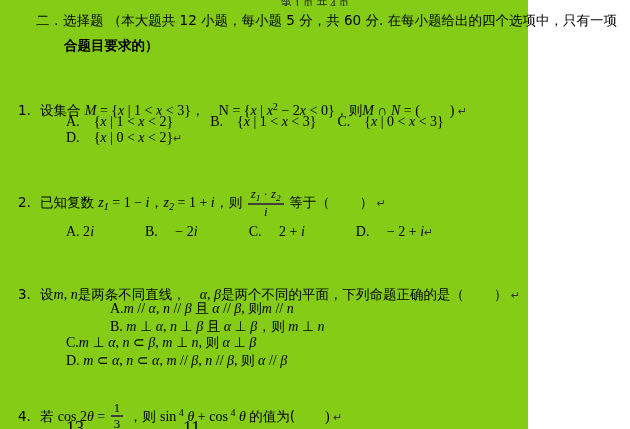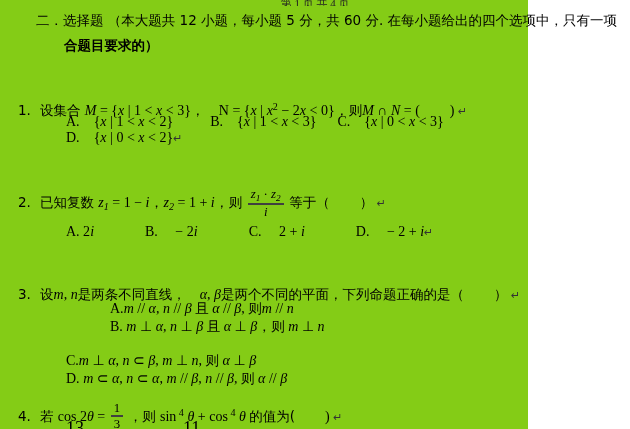--- a/index.html
+++ b/index.html
@@ -162,21 +162,21 @@
   </div>
 
   <div class="q" style="top:265px;">
     <span class="qnum cn">3.</span><span class="cn">设</span><span class="mi">m</span>, <span class="mi">n</span><span class="cn">是两条不同直线，</span><span class="gap-s"></span><span class="mi">α</span>, <span class="mi">β</span><span class="cn">是两个不同的平面，下列命题正确的是（</span><span class="gap"></span><span class="cn">）</span><span class="ret"> ↵</span>
   </div>
   <div class="opts" style="top:300px;margin-left:44px;">
     <span class="opt">A.<span class="mi">m</span> // <span class="mi">α</span>, <span class="mi">n</span> // <span class="mi">β</span> <span class="cn">且</span> <span class="mi">α</span> // <span class="mi">β</span>, <span class="cn">则</span><span class="mi">m</span> // <span class="mi">n</span></span>
     <span class="gap"></span><span class="gap"></span>
     <span class="opt">B. <span class="mi">m</span> ⊥ <span class="mi">α</span>, <span class="mi">n</span> ⊥ <span class="mi">β</span> <span class="cn">且</span> <span class="mi">α</span> ⊥ <span class="mi">β</span>，<span class="cn">则</span> <span class="mi">m</span> ⊥ <span class="mi">n</span></span>
   </div>
-  <div class="opts" style="top:352px;">
+  <div class="opts" style="top:334px;">
     <span class="opt">C.<span class="mi">m</span> ⊥ <span class="mi">α</span>, <span class="mi">n</span> ⊂ <span class="mi">β</span>, <span class="mi">m</span> ⊥ <span class="mi">n</span>, <span class="cn">则</span> <span class="mi">α</span> ⊥ <span class="mi">β</span></span>
     <span class="gap"></span><span class="gap"></span>
     <span class="opt">D. <span class="mi">m</span> ⊂ <span class="mi">α</span>, <span class="mi">n</span> ⊂ <span class="mi">α</span>, <span class="mi">m</span> // <span class="mi">β</span>, <span class="mi">n</span> // <span class="mi">β</span>, <span class="cn">则</span> <span class="mi">α</span> // <span class="mi">β</span></span>
   </div>
 
   <div class="q" style="top:382px;">
     <span class="qnum cn">4.</span><span class="cn">若 </span>cos 2<span class="mi">θ</span> =
     <span class="frac">
       <span class="num">1</span>
       <span class="den">3</span>

